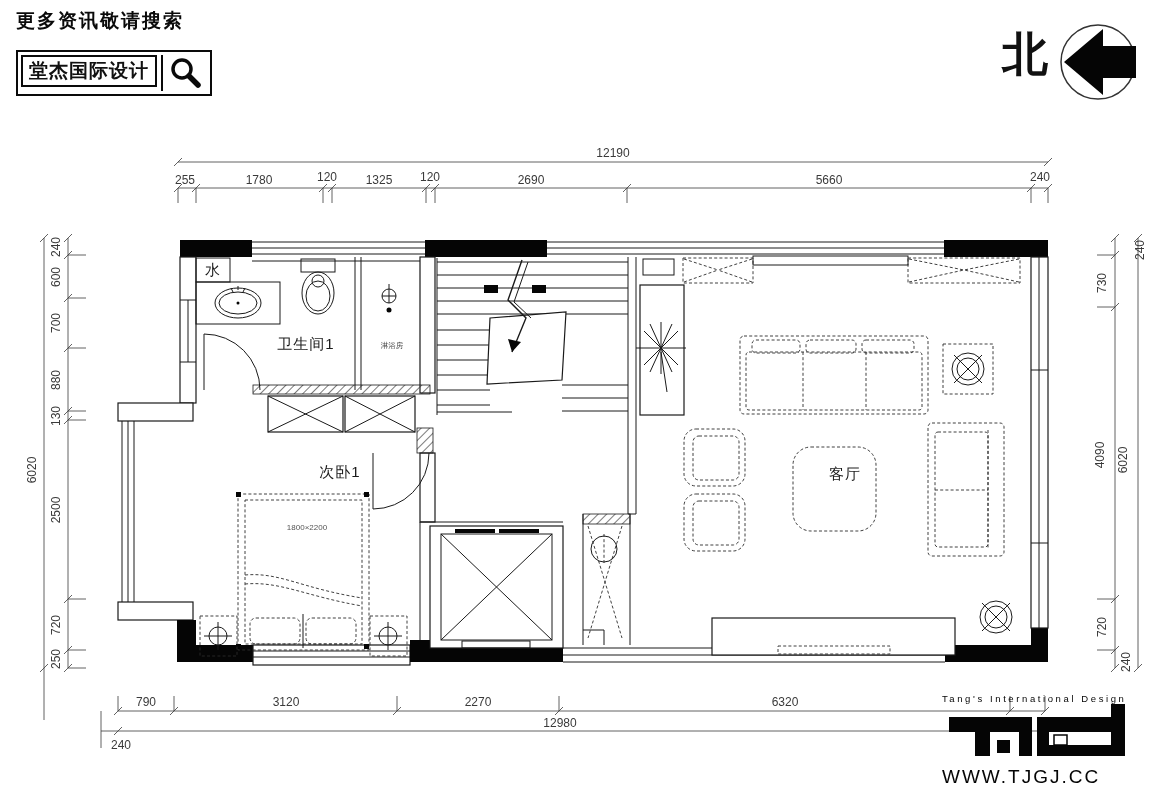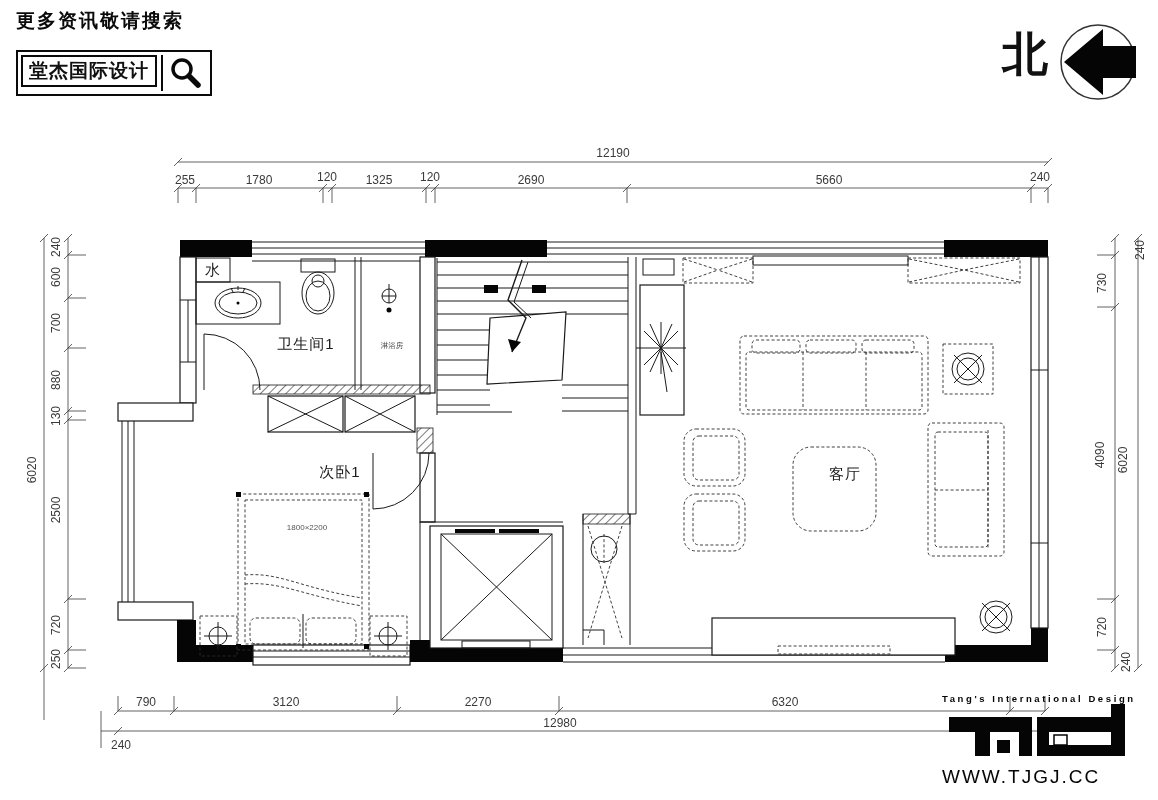--- a/index.html
+++ b/index.html
@@ -9,21 +9,21 @@
   .hdr{position:absolute;left:16px;top:8px}
   .hint{font-size:19px;font-weight:bold;letter-spacing:2px;color:#0a0a0a}
   .brandbox{margin-top:16px;border:2px solid #0a0a0a;display:inline-flex;align-items:flex-start;padding:3px;background:#fff}
   .brandinner{border:2px solid #0a0a0a;padding:1px 6px;font-size:19px;font-weight:bold;letter-spacing:1px;display:flex;align-items:center}
   .magcell{border-left:2px solid #0a0a0a;margin-left:4px;padding:0 4px;display:flex;align-items:center;justify-content:center}
   
   .northlbl{position:absolute;left:1002px;top:24px;font-family:"Liberation Serif",serif;font-size:46px;font-weight:bold}
   .northsvg{position:absolute;left:1056px;top:20px}
   
   .footer{position:absolute;left:942px;top:693px;width:200px}
-  .ftext{font-size:9.5px;font-weight:bold;letter-spacing:2.6px;white-space:nowrap;color:#050505}
+  .ftext{font-size:9.5px;font-weight:normal;letter-spacing:2.6px;white-space:nowrap;color:#050505}
   .website{font-size:19px;font-weight:normal;letter-spacing:2px;color:#050505;margin-top:2px}
   
   .plan{position:absolute;left:0;top:0}
   .ln{stroke:#1a1a1a;stroke-width:1;fill:none}
   .ln2{stroke:#1a1a1a;stroke-width:1.4;fill:none}
   .wf{fill:#fff;stroke:#1a1a1a;stroke-width:1.2}
   .bk{fill:#050505;stroke:none}
   .dsh{fill:none;stroke:#2a2a2a;stroke-width:0.9;stroke-dasharray:3 2.2}
   .dml{stroke:#3a3a3a;stroke-width:0.8;fill:none}
   .dmt{font-size:12px;fill:#3a3a3a;font-family:"Liberation Sans",sans-serif}

